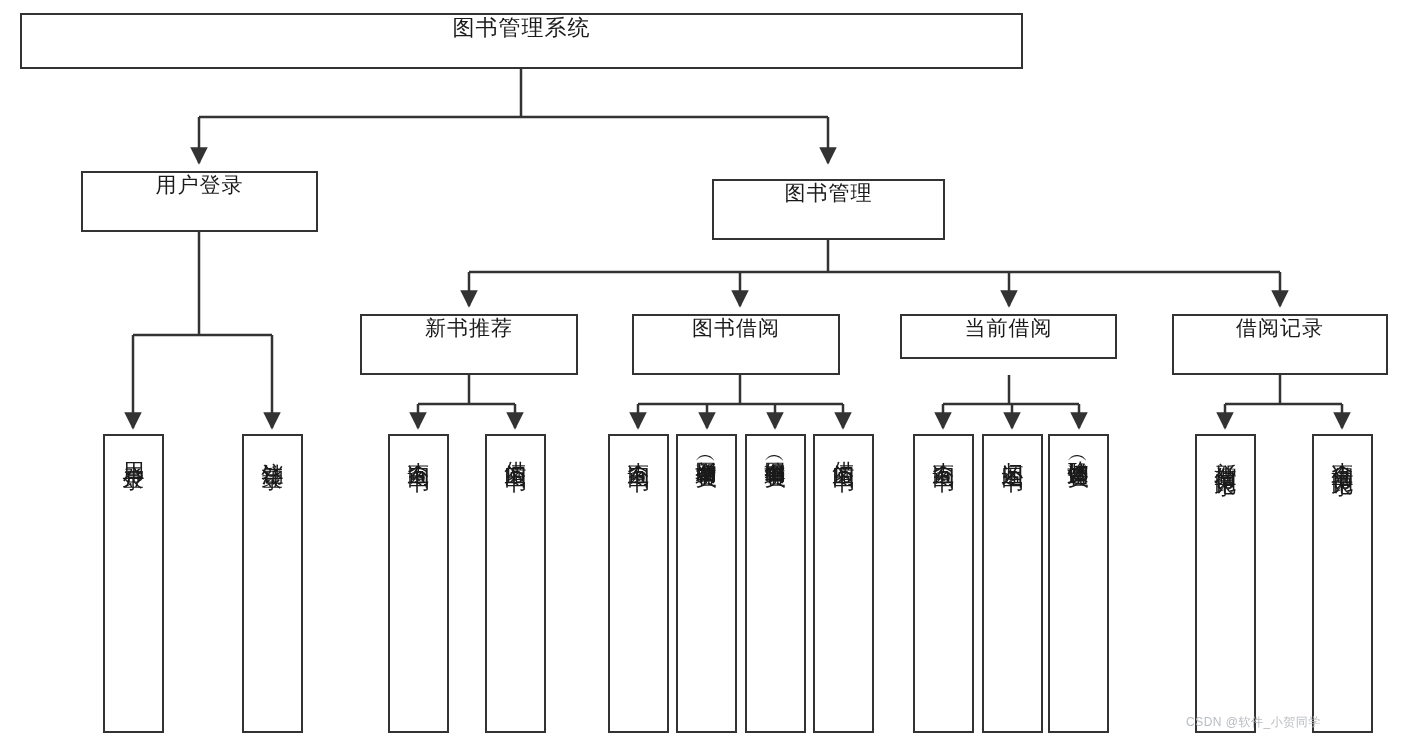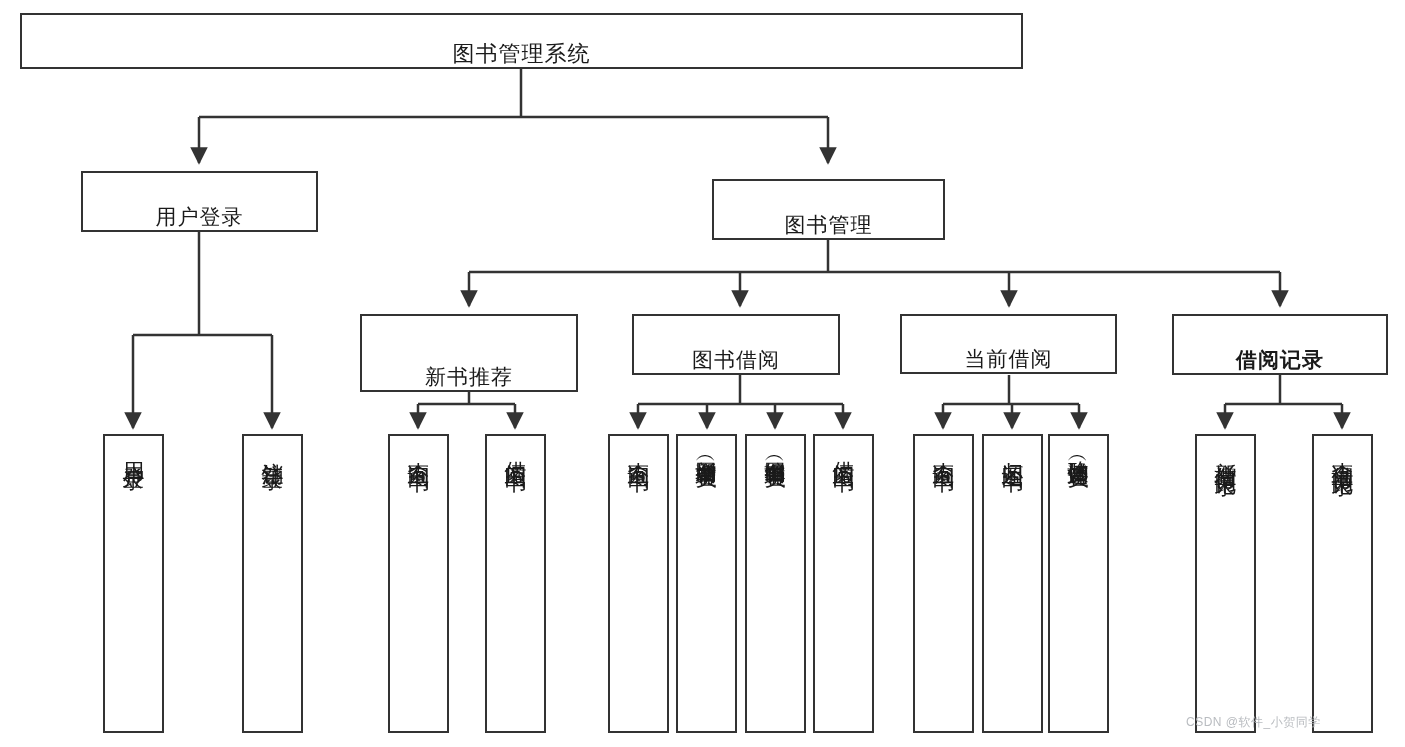--- a/index.html
+++ b/index.html
@@ -23,21 +23,21 @@
     top: 0;
     width: 1405px;
     height: 747px;
   }
   .node {
     position: absolute;
     box-sizing: border-box;
     border: 2px solid #333333;
     background: #ffffff;
     display: flex;
-    align-items: flex-end;
+    align-items: flex-start;
     justify-content: center;
     color: #1a1a1a;
   }
   .node .label {
     display: block;
     text-align: center;
     line-height: 1.18;
     white-space: nowrap;
   }
   
@@ -137,30 +137,30 @@
     <span class="label">图书管理系统</span>
   </div>
 
   <div class="node h" style="left:81px; top:171px; width:237px; height:61px;">
     <span class="label">用户登录</span>
   </div>
   <div class="node h" style="left:712px; top:171px; width:233px; height:61px;margin-top:8px;">
     <span class="label">图书管理</span>
   </div>
 
-  <div class="node h" style="left:360px; top:314px; width:218px; height:78px;">
+  <div class="node h" style="left:360px; top:314px; width:218px; height:61px;">
     <span class="label">新书推荐</span>
   </div>
   <div class="node h" style="left:632px; top:314px; width:208px; height:61px;">
     <span class="label">图书借阅</span>
   </div>
-  <div class="node h" style="left:900px; top:314px; width:217px; height:60px;">
+  <div class="node h" style="left:900px; top:314px; width:217px; height:45px;">
     <span class="label">当前借阅</span>
   </div>
-  <div class="node h" style="left:1172px; top:314px; width:216px; height:61px;font-weight:bold;">
+  <div class="node h" style="left:1172px; top:314px; width:216px; height:61px;">
     <span class="label">借阅记录</span>
   </div>
 
   <div class="node v" style="left:103px; top:434px; width:61px; height:299px;">
     <span class="label">用户登录</span>
   </div>
   <div class="node v" style="left:242px; top:434px; width:61px; height:299px;">
     <span class="label">注销登录</span>
   </div>
 

